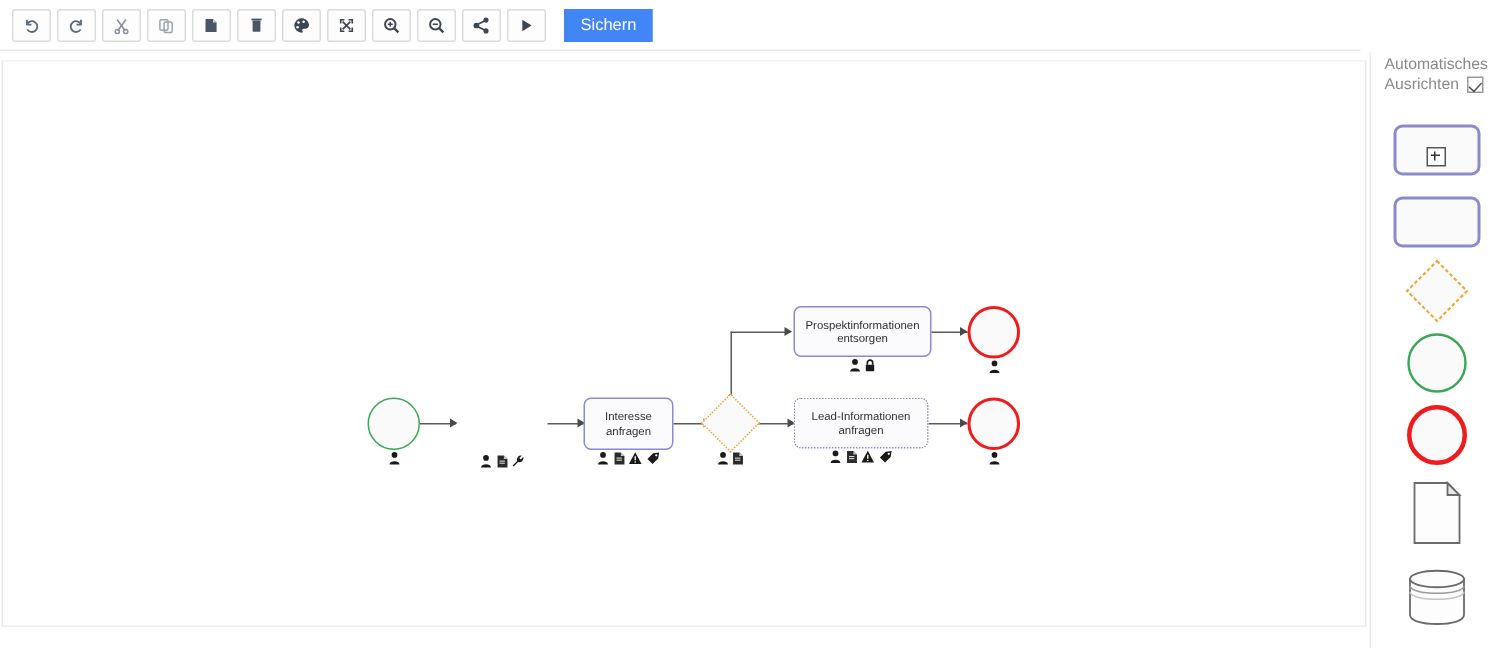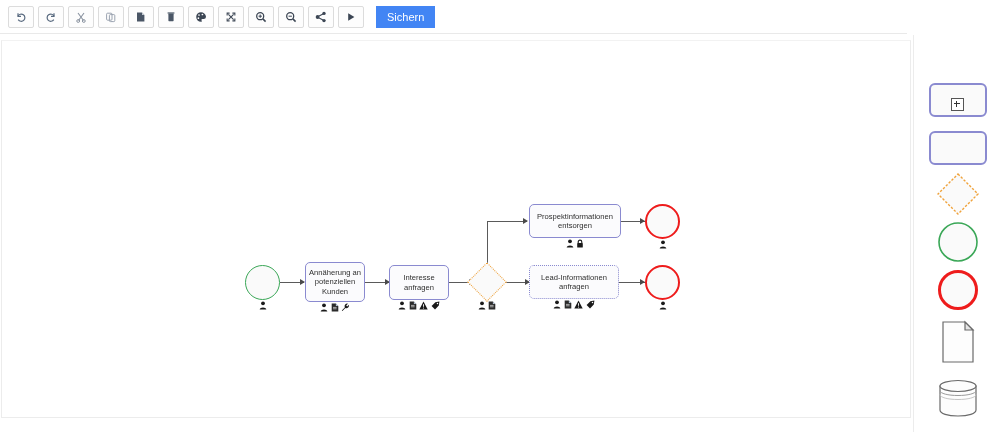--- a/index.html
+++ b/index.html
@@ -341,23 +341,20 @@
       <div class="node evt-circle evt-start" style="left:243px; top:224px; width:35px; height:35px;"></div>
       <div class="badges" style="left:243px; top:260px; width:35px;">
         <span>
           <svg width="8" height="9" viewBox="0 0 8 9">
               <circle cx="4" cy="2.3" r="1.9" fill="#1a1a1a"></circle>
               <path d="M0.7 8.6 C0.7 5.9 7.3 5.9 7.3 8.6 z" fill="#1a1a1a"></path>
             </svg>
         </span>
       </div>
 
-      <div class="node task" style="left:303px; top:221px; width:60px; height:40px;">
-        <span>Annäherung an potenziellen Kunden</span>
-      </div>
       <div class="badges" style="left:303px; top:262px; width:60px;">
         <span>
           <svg width="8" height="9" viewBox="0 0 8 9">
               <circle cx="4" cy="2.3" r="1.9" fill="#1a1a1a"></circle>
               <path d="M0.7 8.6 C0.7 5.9 7.3 5.9 7.3 8.6 z" fill="#1a1a1a"></path>
             </svg>
         </span>
         <span>
           <svg width="8" height="9" viewBox="0 0 8 9">
               <path d="M0.7 0.6 h4.2 l2.4 2.4 v5.6 h-6.6 z" fill="#2b2b2b"></path>
@@ -489,20 +486,27 @@
               <path d="M0.7 8.6 C0.7 5.9 7.3 5.9 7.3 8.6 z" fill="#1a1a1a"></path>
             </svg>
         </span>
       </div>
 
     </div>
 
   </div>
 
   <div class="rpanel">
+    <div class="rpanel-head">
+      <div>Automatisches</div>
+      <div class="rp-check-row">
+        <span>Ausrichten</span>
+        <span class="chk"></span>
+      </div>
+    </div>
 
     <div class="palette">
 
       <div class="pal-item">
         <div class="p-rect">
           <span class="plusbox"></span>
         </div>
       </div>
 
       <div class="pal-item">

